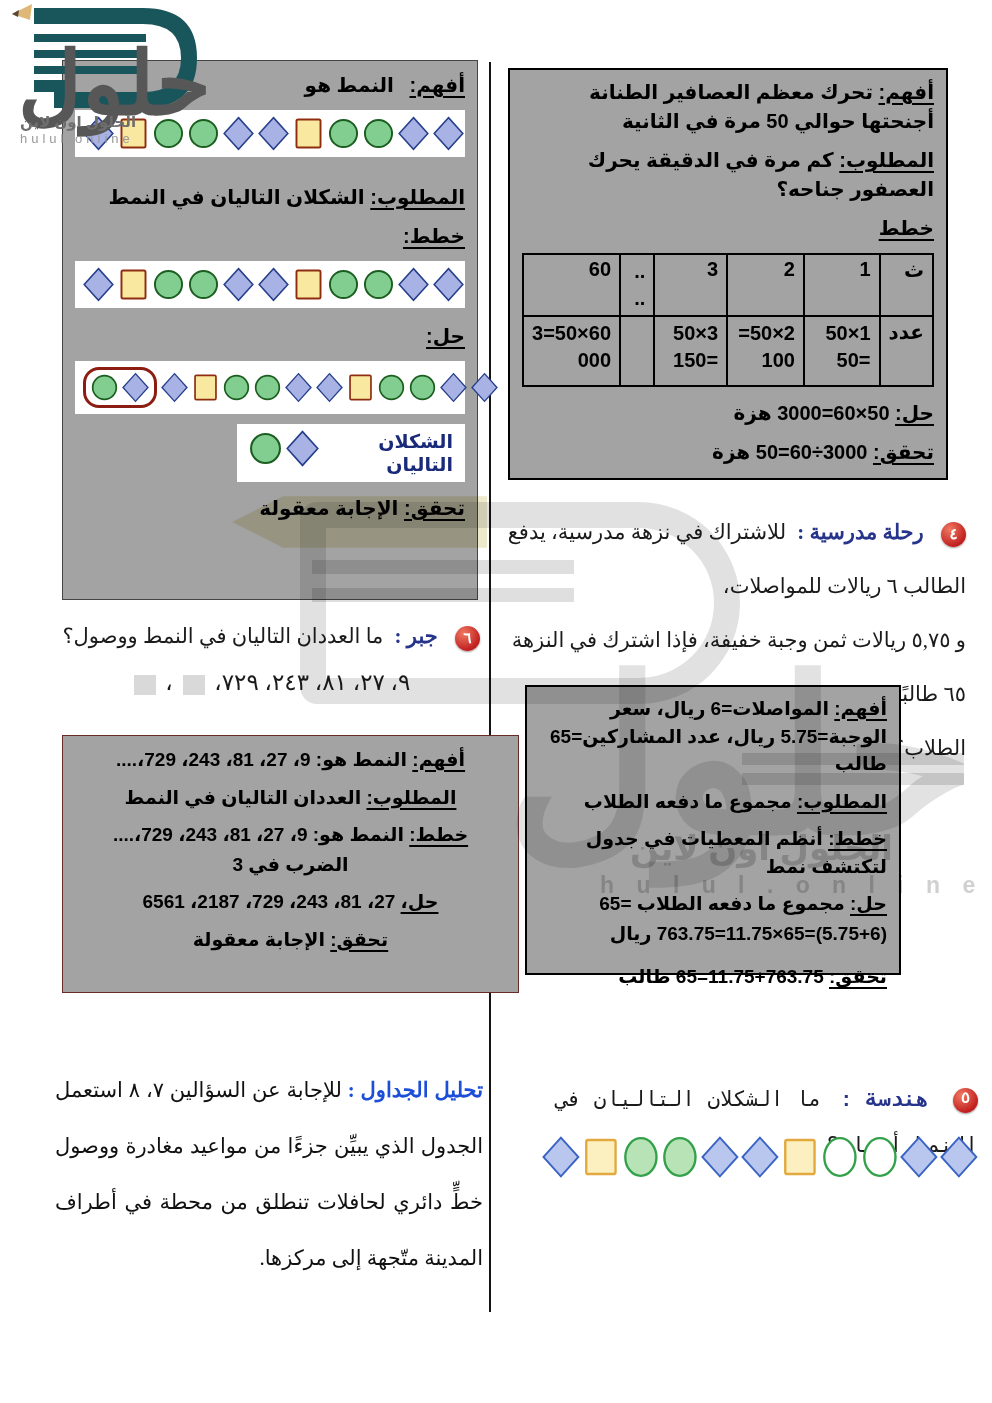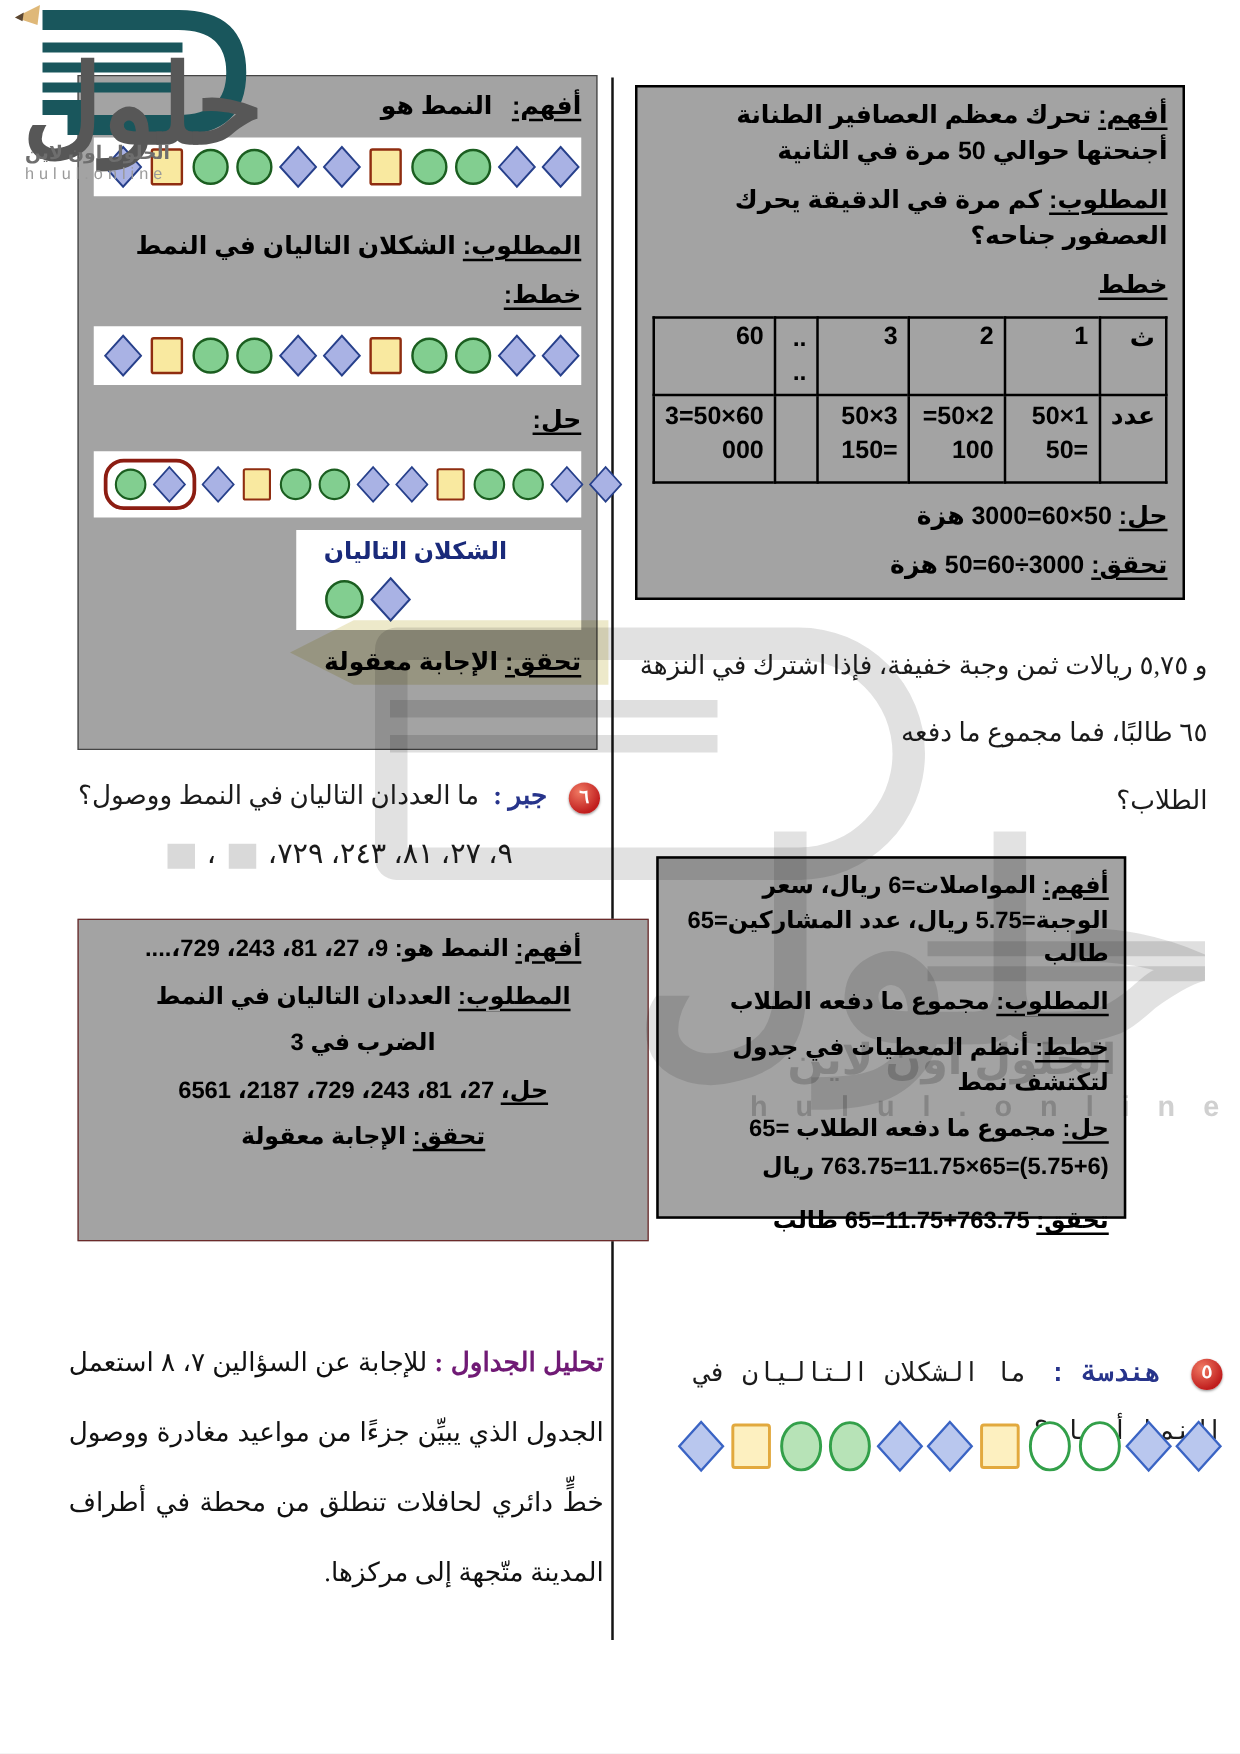--- a/index.html
+++ b/index.html
@@ -15,21 +15,21 @@
   #box-pattern{left:62px;top:60px;width:416px;height:540px;border:1px solid #444;padding:10px 12px;box-sizing:border-box;font-size:20px;}
   #box-bird{left:508px;top:68px;width:440px;height:412px;border:2px solid #000;padding:8px 12px;box-sizing:border-box;font-size:20px;}
   #box-trip{left:525px;top:685px;width:376px;height:290px;border:2px solid #000;padding:8px 12px;box-sizing:border-box;font-size:19px;}
   #box-numbers{left:62px;top:735px;width:457px;height:258px;border:1px solid #6b2a2a;padding:10px 14px;box-sizing:border-box;font-size:19px;text-align:center;}
   
   .strip{background:#fff;display:flex;align-items:center;direction:ltr;gap:4px;padding:6px 8px;}
   .strip svg{flex:0 0 auto;display:block;}
   .shapes-a svg{width:31px;height:35px;}
   .shapes-a.compact svg{width:27px;height:31px;}
   .capsule{display:inline-flex;gap:4px;border:3px solid #8c1d12;border-radius:16px;padding:2px 5px;align-items:center;}
-  #answer-strip{width:228px;margin-top:10px;display:flex;direction:rtl;align-items:flex-end;gap:8px;background:#fff;padding:6px 22px;box-sizing:border-box;flex-direction:column;}
+  #answer-strip{width:228px;margin-top:10px;display:flex;direction:rtl;align-items:flex-start;gap:8px;background:#fff;padding:6px 12px;box-sizing:border-box;}
   #answer-strip .cap{color:#1a2a7a;font-size:19px;font-weight:bold;}
   #answer-strip svg{width:33px;height:37px;}
   
   table.soltab{border-collapse:collapse;width:100%;margin:8px 0 12px 0;direction:rtl;}
   table.soltab th,table.soltab td{border:2px solid #000;text-align:right;padding:3px 8px;font-size:20px;font-weight:bold;vertical-align:top;}
   table.soltab th{height:48px;}
   table.soltab td{height:62px;}
   .cellline{display:block;direction:ltr;text-align:right;line-height:1.35;}
   .dots{line-height:1.0;}
   
@@ -37,21 +37,21 @@
   .q-title{color:#27348b;font-weight:bold;margin:0 6px 0 6px;}
   .badge{display:inline-flex;width:25px;height:25px;border-radius:50%;
          background:radial-gradient(circle at 35% 30%,#f07a63,#c01d1d 72%);
          color:#fff;font-size:15px;font-weight:bold;align-items:center;justify-content:center;
          vertical-align:middle;margin-left:6px;box-shadow:0 1px 2px rgba(0,0,0,.4);}
   .q-cont{line-height:54px;}
   .ph-box{display:inline-block;width:22px;height:20px;background:#d9d9d9;vertical-align:middle;margin:0 4px;}
   
   #tables-note{left:55px;top:1062px;width:428px;direction:rtl;text-align:justify;
                font-family:"Liberation Serif","DejaVu Serif",serif;font-size:21px;line-height:56px;color:#111;}
-  #tables-note .nt{color:#701a75;font-weight:bold;}
+  #tables-note .nt{color:#1d4ed8;font-weight:bold;}
   
   #q5-shapes{left:542px;top:1128px;width:436px;display:flex;direction:ltr;gap:2px;align-items:center;}
   #q5-shapes svg{width:38px;height:58px;}
   
   #divider{left:489px;top:62px;width:2px;height:1250px;background:#141414;}
   
   #logo{left:10px;top:0;width:460px;height:155px;z-index:9;pointer-events:none;}
   #logo .wordmark{position:absolute;left:8px;top:40px;font-size:88px;font-weight:bold;color:#575757;
                   direction:rtl;letter-spacing:16px;line-height:1;font-family:"Liberation Sans",sans-serif;}
   #logo .tagline{position:absolute;left:10px;top:113px;font-size:15px;color:#6e6e6e;font-weight:bold;direction:rtl;}
@@ -273,20 +273,25 @@
       <span>هزة</span>
     </div>
     <div class="row">
       <span class="lbl">تحقق:</span>
       <span class="eq">50=60÷3000</span>
       <span>هزة</span>
     </div>
   </div>
 
   <div class="abs question" style="left:498px;top:505px;width:468px;">
+    <div class="q-cont">
+      <span class="badge">٤</span>
+      <span class="q-title">رحلة مدرسية :</span>
+      <span>للاشتراك في نزهة مدرسية، يدفع الطالب ٦ ريالات للمواصلات،</span>
+    </div>
     <div class="q-cont">و ٥,٧٥ ريالات ثمن وجبة خفيفة، فإذا اشترك في النزهة ٦٥ طالبًا، فما مجموع ما دفعه</div>
     <div class="q-cont">الطلاب؟</div>
   </div>
 
   <div id="box-trip" class="abs ybox ar">
     <div class="row">
       <span class="lbl">أفهم:</span>
       <span>المواصلات=6 ريال، سعر الوجبة=5.75 ريال، عدد المشاركين=65 طالب</span>
     </div>
     <div class="row">
@@ -327,20 +332,24 @@
   </div>
 
   <div id="box-numbers" class="abs ybox ar">
     <div class="row">
       <span class="lbl">أفهم:</span>
       <span>النمط هو: 9، 27، 81، 243، 729،....</span>
     </div>
     <div class="row">
       <span class="lbl">المطلوب:</span>
       <span>العددان التاليان في النمط</span>
+    </div>
+    <div class="row" style="margin-bottom:2px;">
+      <span class="lbl">خطط:</span>
+      <span>النمط هو: 9، 27، 81، 243، 729،....</span>
     </div>
     <div class="row">الضرب في 3</div>
     <div class="row">
       <span class="lbl">حل،</span>
       <span>27، 81، 243، 729، 2187، 6561</span>
     </div>
     <div class="row">
       <span class="lbl">تحقق:</span>
       <span>الإجابة معقولة</span>
     </div>

